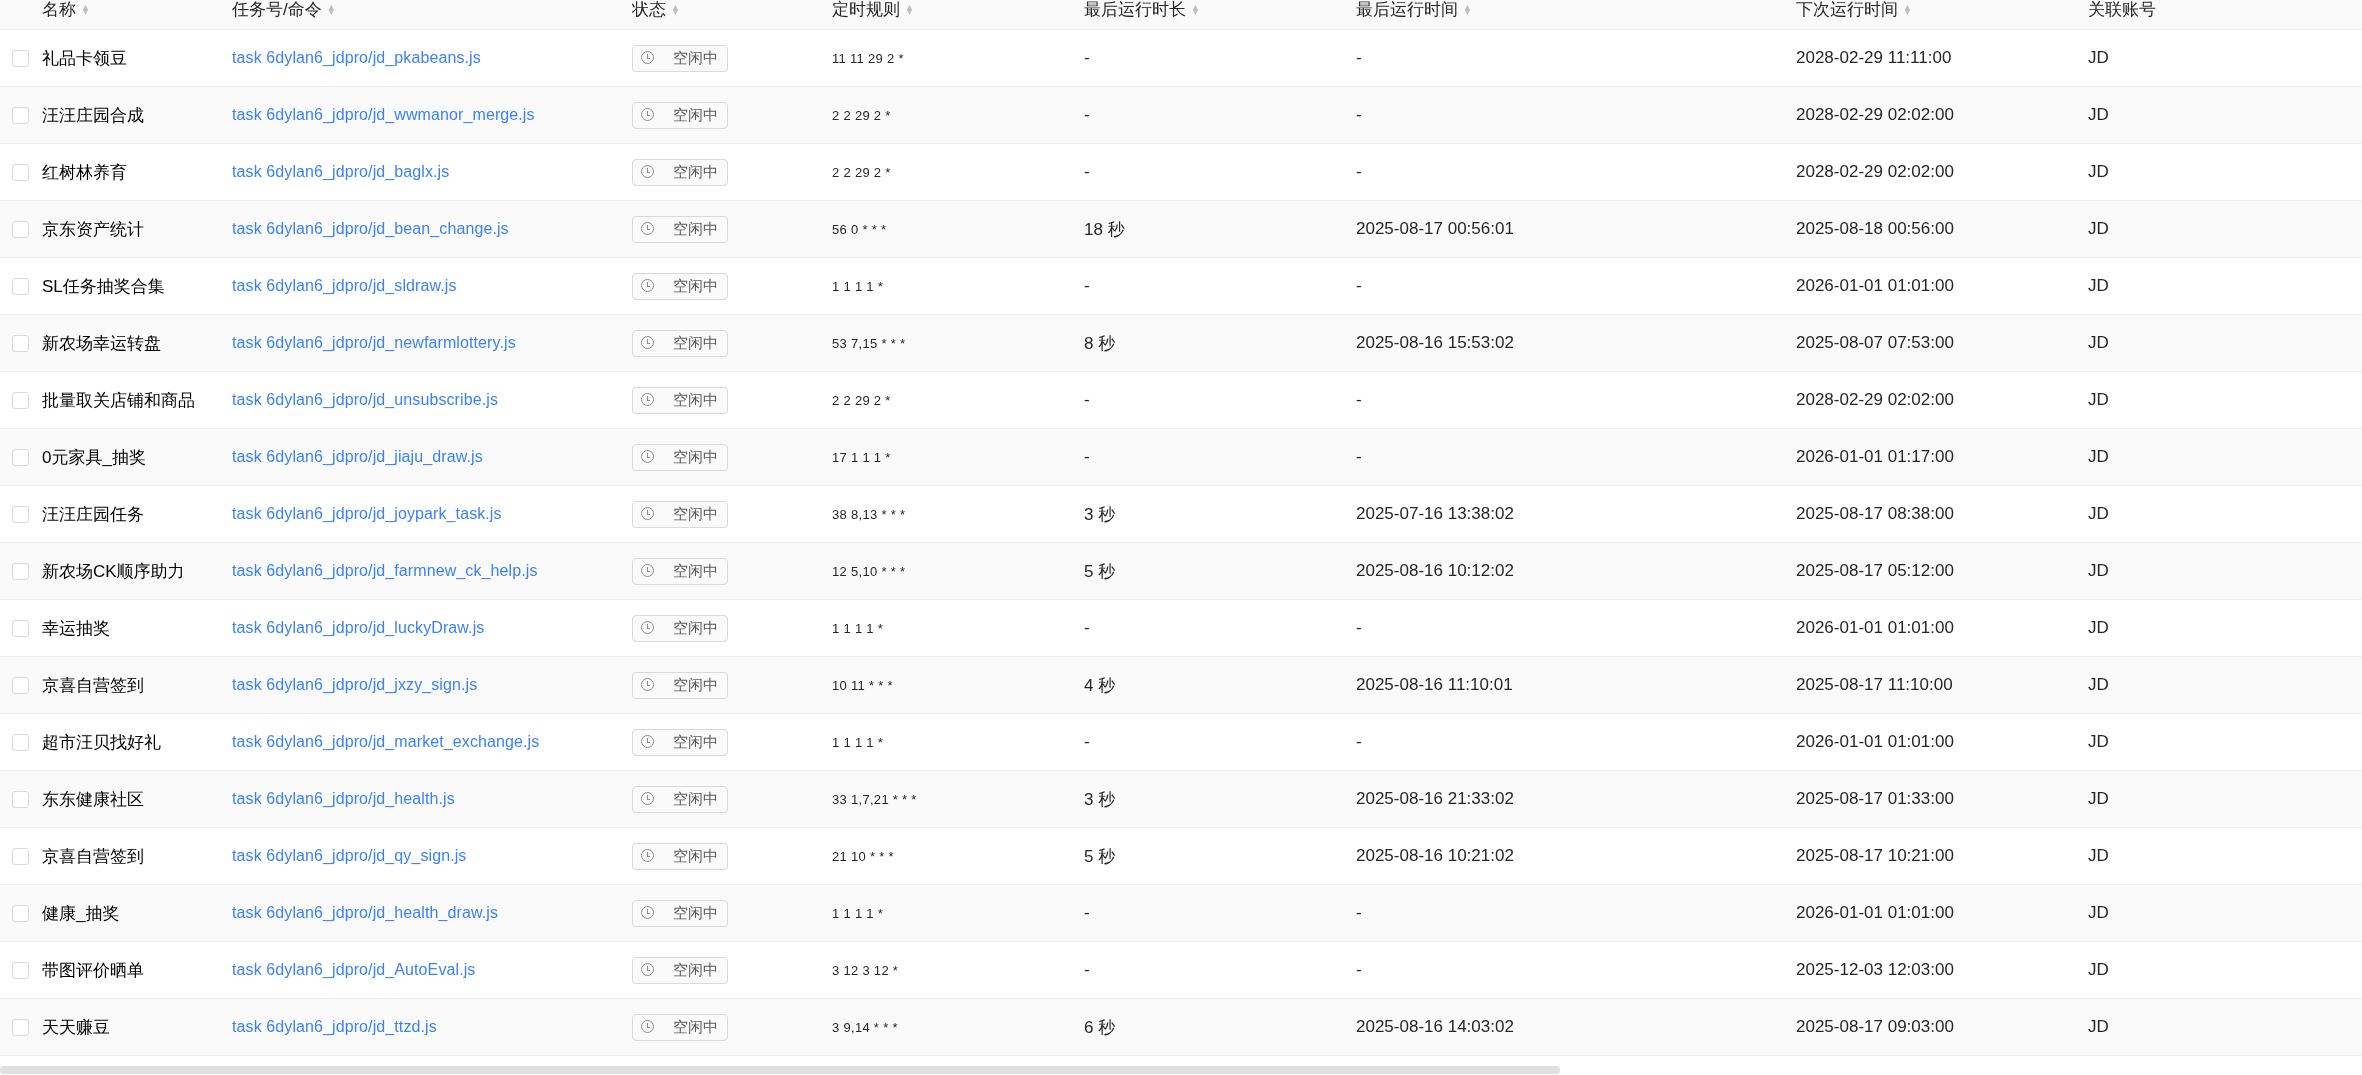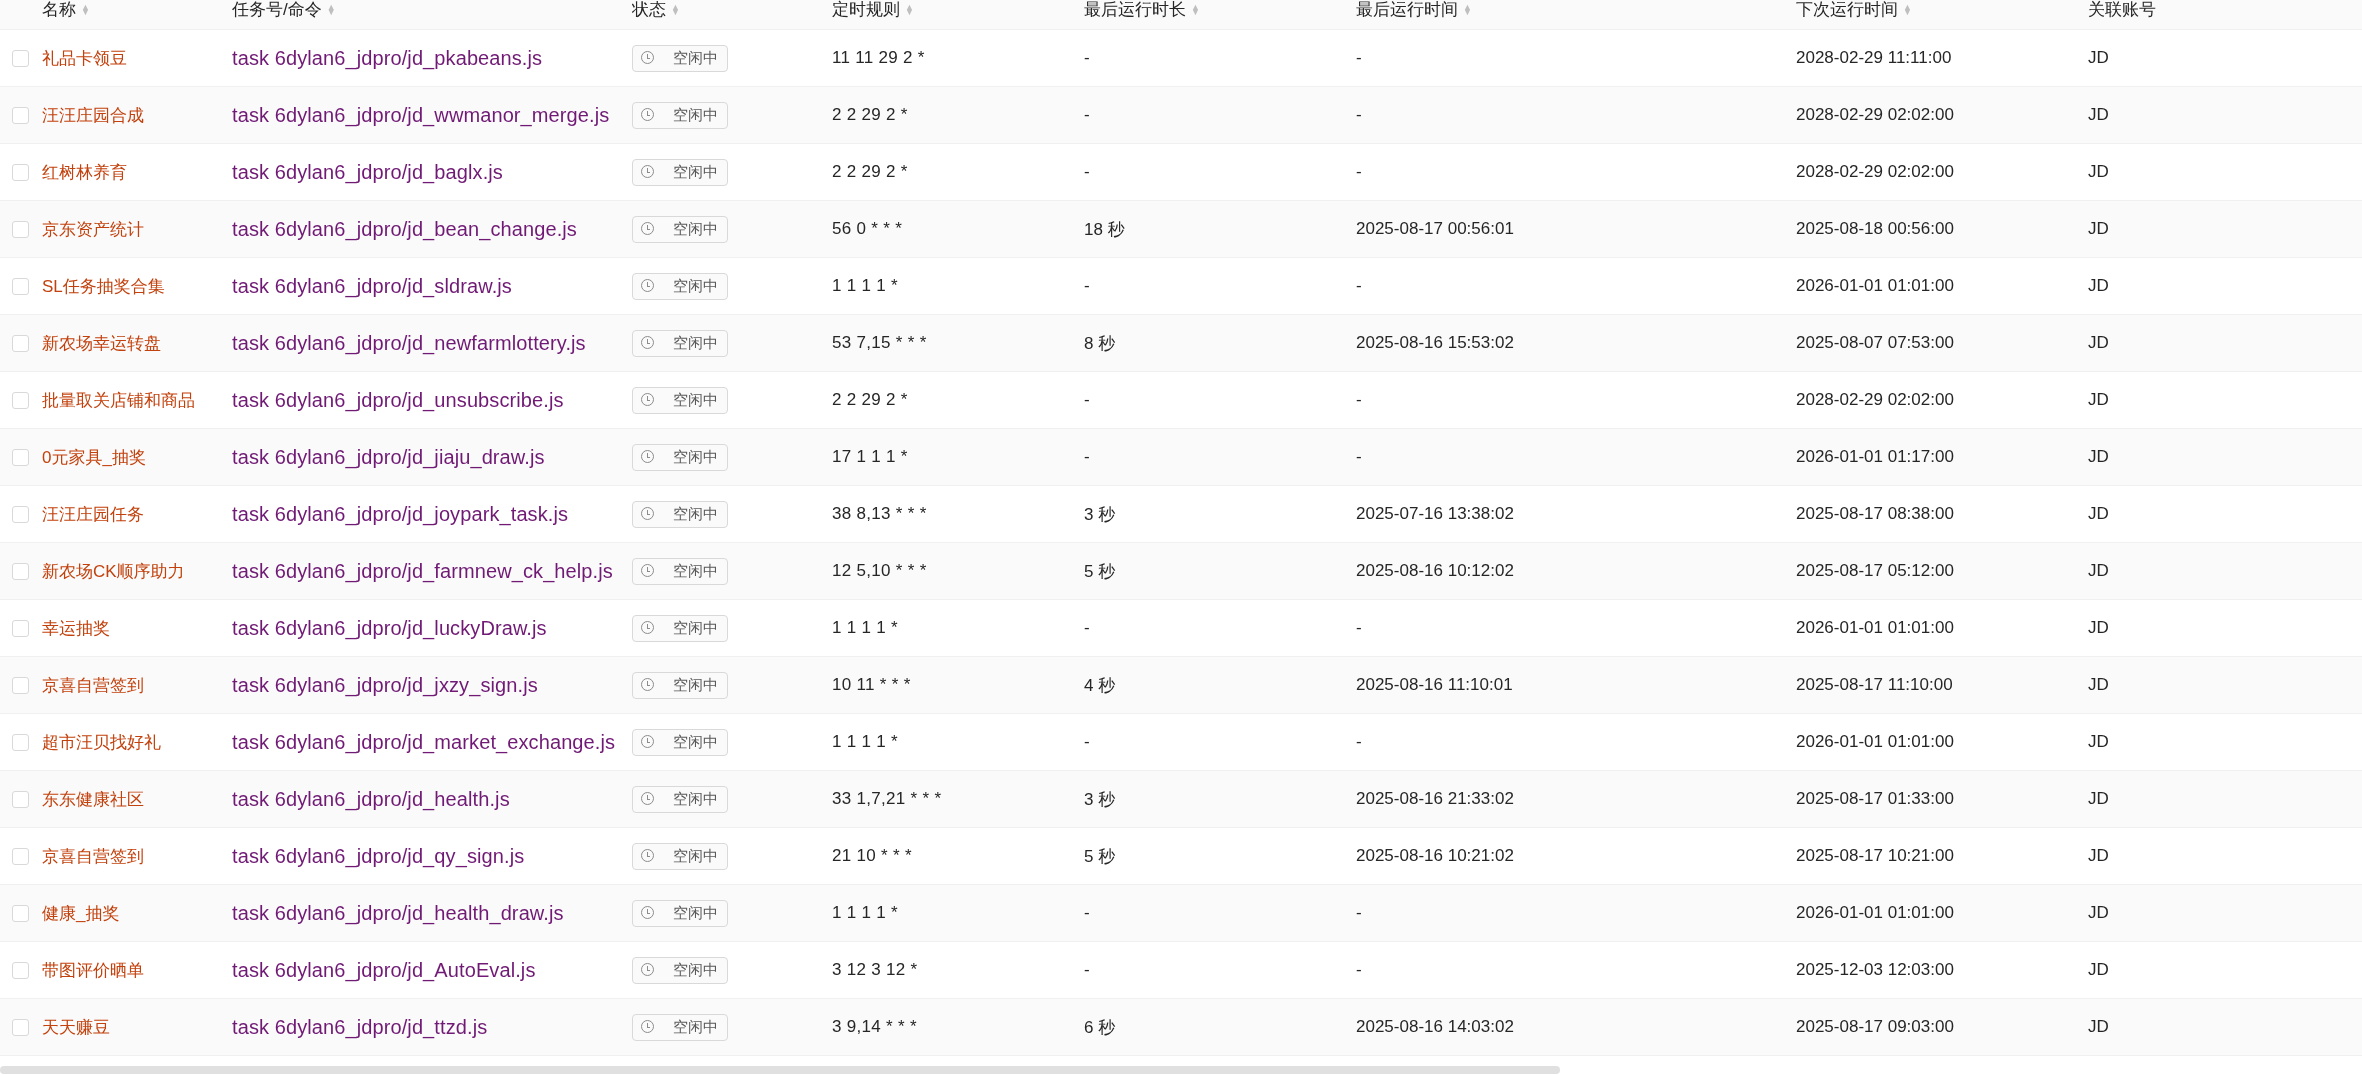--- a/index.html
+++ b/index.html
@@ -89,30 +89,30 @@
     width: 17px; height: 17px;
     border: 1px solid #d9d9d9;
     border-radius: 3px;
     background: #fff;
     display: inline-block;
     vertical-align: middle;
     cursor: pointer;
   }
 
   .name-link {
-    color: #c2410c;
+    color: #000000;
     cursor: pointer;
     font-size: 17px;
     text-align: right;
   }
 
   .cmd-link {
-    color: #701a75;
+    color: #3b82f6;
     cursor: pointer;
-    font-size: 20px;
+    font-size: 16px;
     letter-spacing: 0.1px;
   }
 
   .tag {
     display: inline-flex;
     align-items: center;
     gap: 19px;
     padding: 2px 9px 3px 8px;
     border: 1px solid #d9d9d9;
     border-radius: 4px;
@@ -136,21 +136,21 @@
     background: #8c8c8c;
   }
   .tag .clock::after {
     content: "";
     position: absolute;
     left: 5px; top: 5.5px;
     width: 3.3px; height: 1.3px;
     background: #8c8c8c;
   }
 
-  .mono-ish { font-size: 17px; letter-spacing: 0.3px; }
+  .mono-ish { font-size: 13px; letter-spacing: 0.3px; }
 
   .scrollbar-x {
     position: absolute;
     left: 0; bottom: 0;
     height: 10px;
     width: 100%;
     background: transparent;
   }
   .scrollbar-x .thumb {
     height: 8px;

